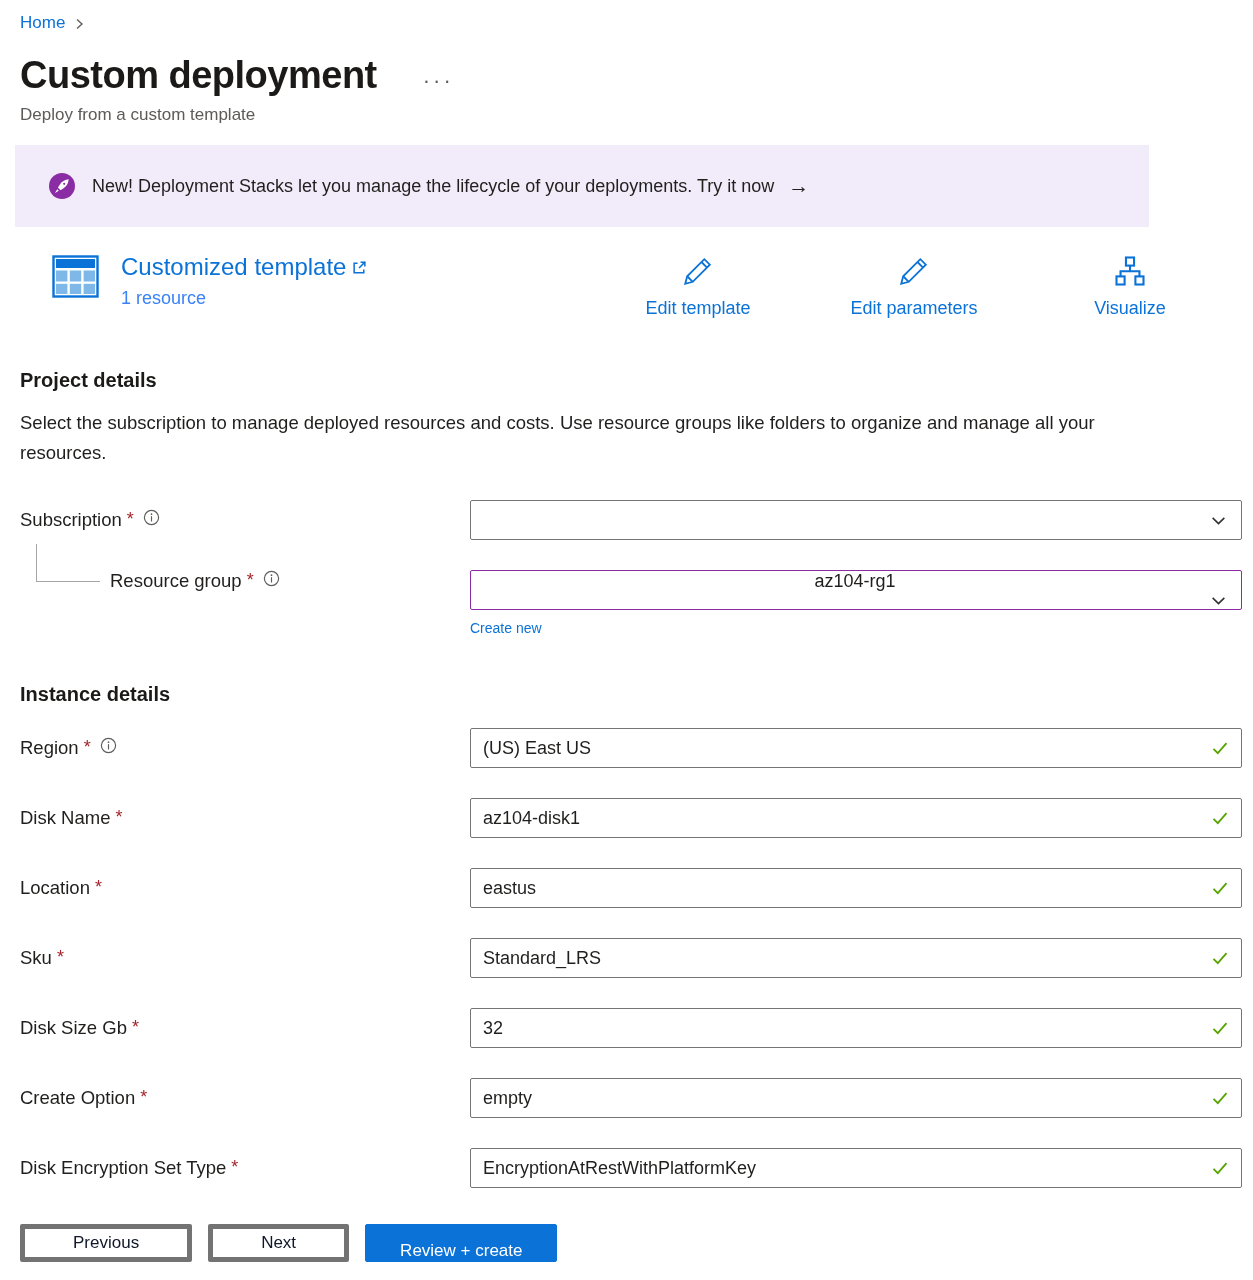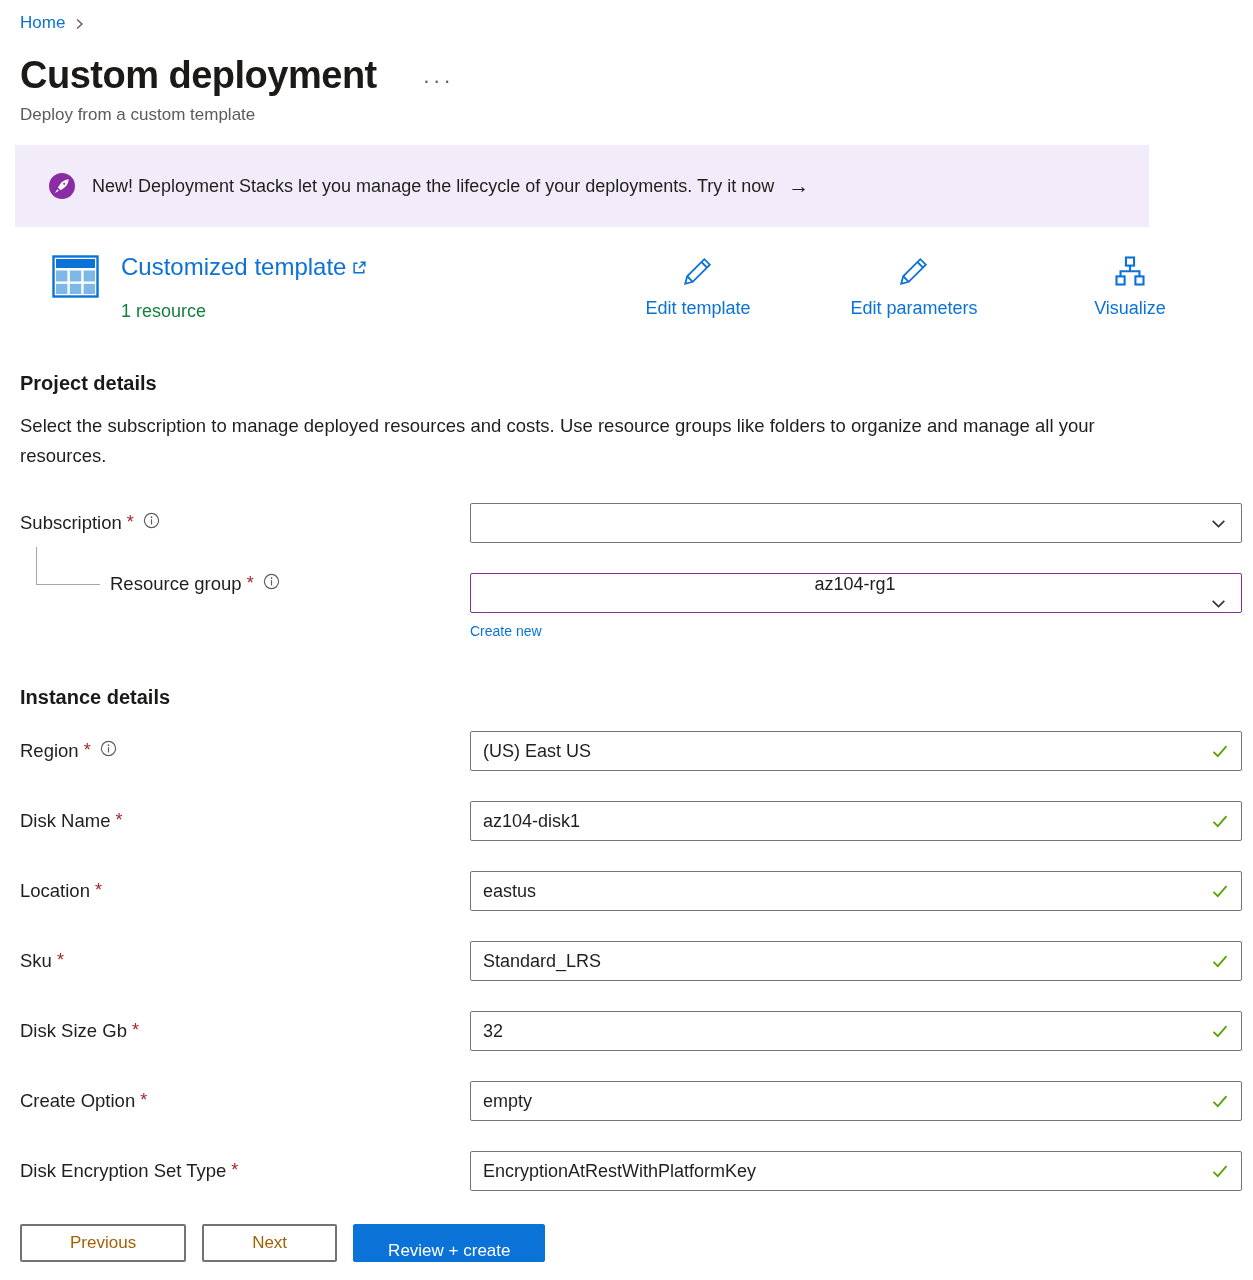--- a/index.html
+++ b/index.html
@@ -29,21 +29,21 @@
   .rocket { display:inline-flex; flex:0 0 auto; }
   .banner-text { font-size:18px; color:#201f1e; margin-left:16px; }
   .banner-arrow { font-size:21px; margin-left:14px; color:#201f1e; cursor:pointer; }
 
   
   .template-row { display:flex; align-items:flex-start; margin-top:26px; margin-left:32px; }
   .tpl-icon { display:inline-flex; margin-top:2px; }
   .tpl-info { margin-left:22px; }
   .tpl-link { color:#0b72d7; font-size:24px; text-decoration:none; cursor:pointer;
               display:inline-flex; align-items:flex-start; gap:6px; }
-  .tpl-count { font-size:18px; color:#15803d; margin-top:20px; }
+  .tpl-count { font-size:18px; color:#3b82f6; margin-top:7px; }
   .tpl-actions { margin-left:auto; display:flex; gap:76px; margin-right:42px; }
   .tpl-action { background:none; border:none; cursor:pointer; width:140px;
                 display:flex; flex-direction:column; align-items:center; gap:6px;
                 font-family:inherit; }
   .act-label { color:#0b72d7; font-size:18px; white-space:nowrap; }
 
   
   h2 { font-size:20px; font-weight:700; color:#1b1a19; }
   .project h2 { margin-top:50px; }
   .description { font-size:18.5px; line-height:30px; margin-top:16px; max-width:1150px; color:#201f1e; }
@@ -71,21 +71,21 @@
   .connector { position:absolute; left:16px; top:-26px; width:64px; height:38px;
                border-left:1px solid #a6a6a6; border-bottom:1px solid #a6a6a6; }
 
   .instance h2 { margin-top:46px; margin-bottom:22px; }
 
   
   footer { position:absolute; left:0; bottom:0; width:1253px; height:74px; background:#fff;
            display:flex; align-items:center; padding-left:20px; gap:16px; }
   .btn { height:38px; border-radius:2px; font-family:"Liberation Sans",sans-serif;
          font-size:17px; cursor:pointer; }
-  .btn.secondary { background:#fff; border:2px solid #737373; color:#a16207; padding:0 48px; }
+  .btn.secondary { background:#fff; border:5px solid #737373; color:#0f172a; padding:0 48px; }
   .btn.primary { background:#0b72d7; border:1px solid #0b72d7; color:#fff; padding:16px 34px; }
 </style>
 </head>
 <body>
 
 <div class="page">
 
   <nav class="breadcrumb">
     <a class="crumb">Home</a>
     <span class="crumb-sep">

